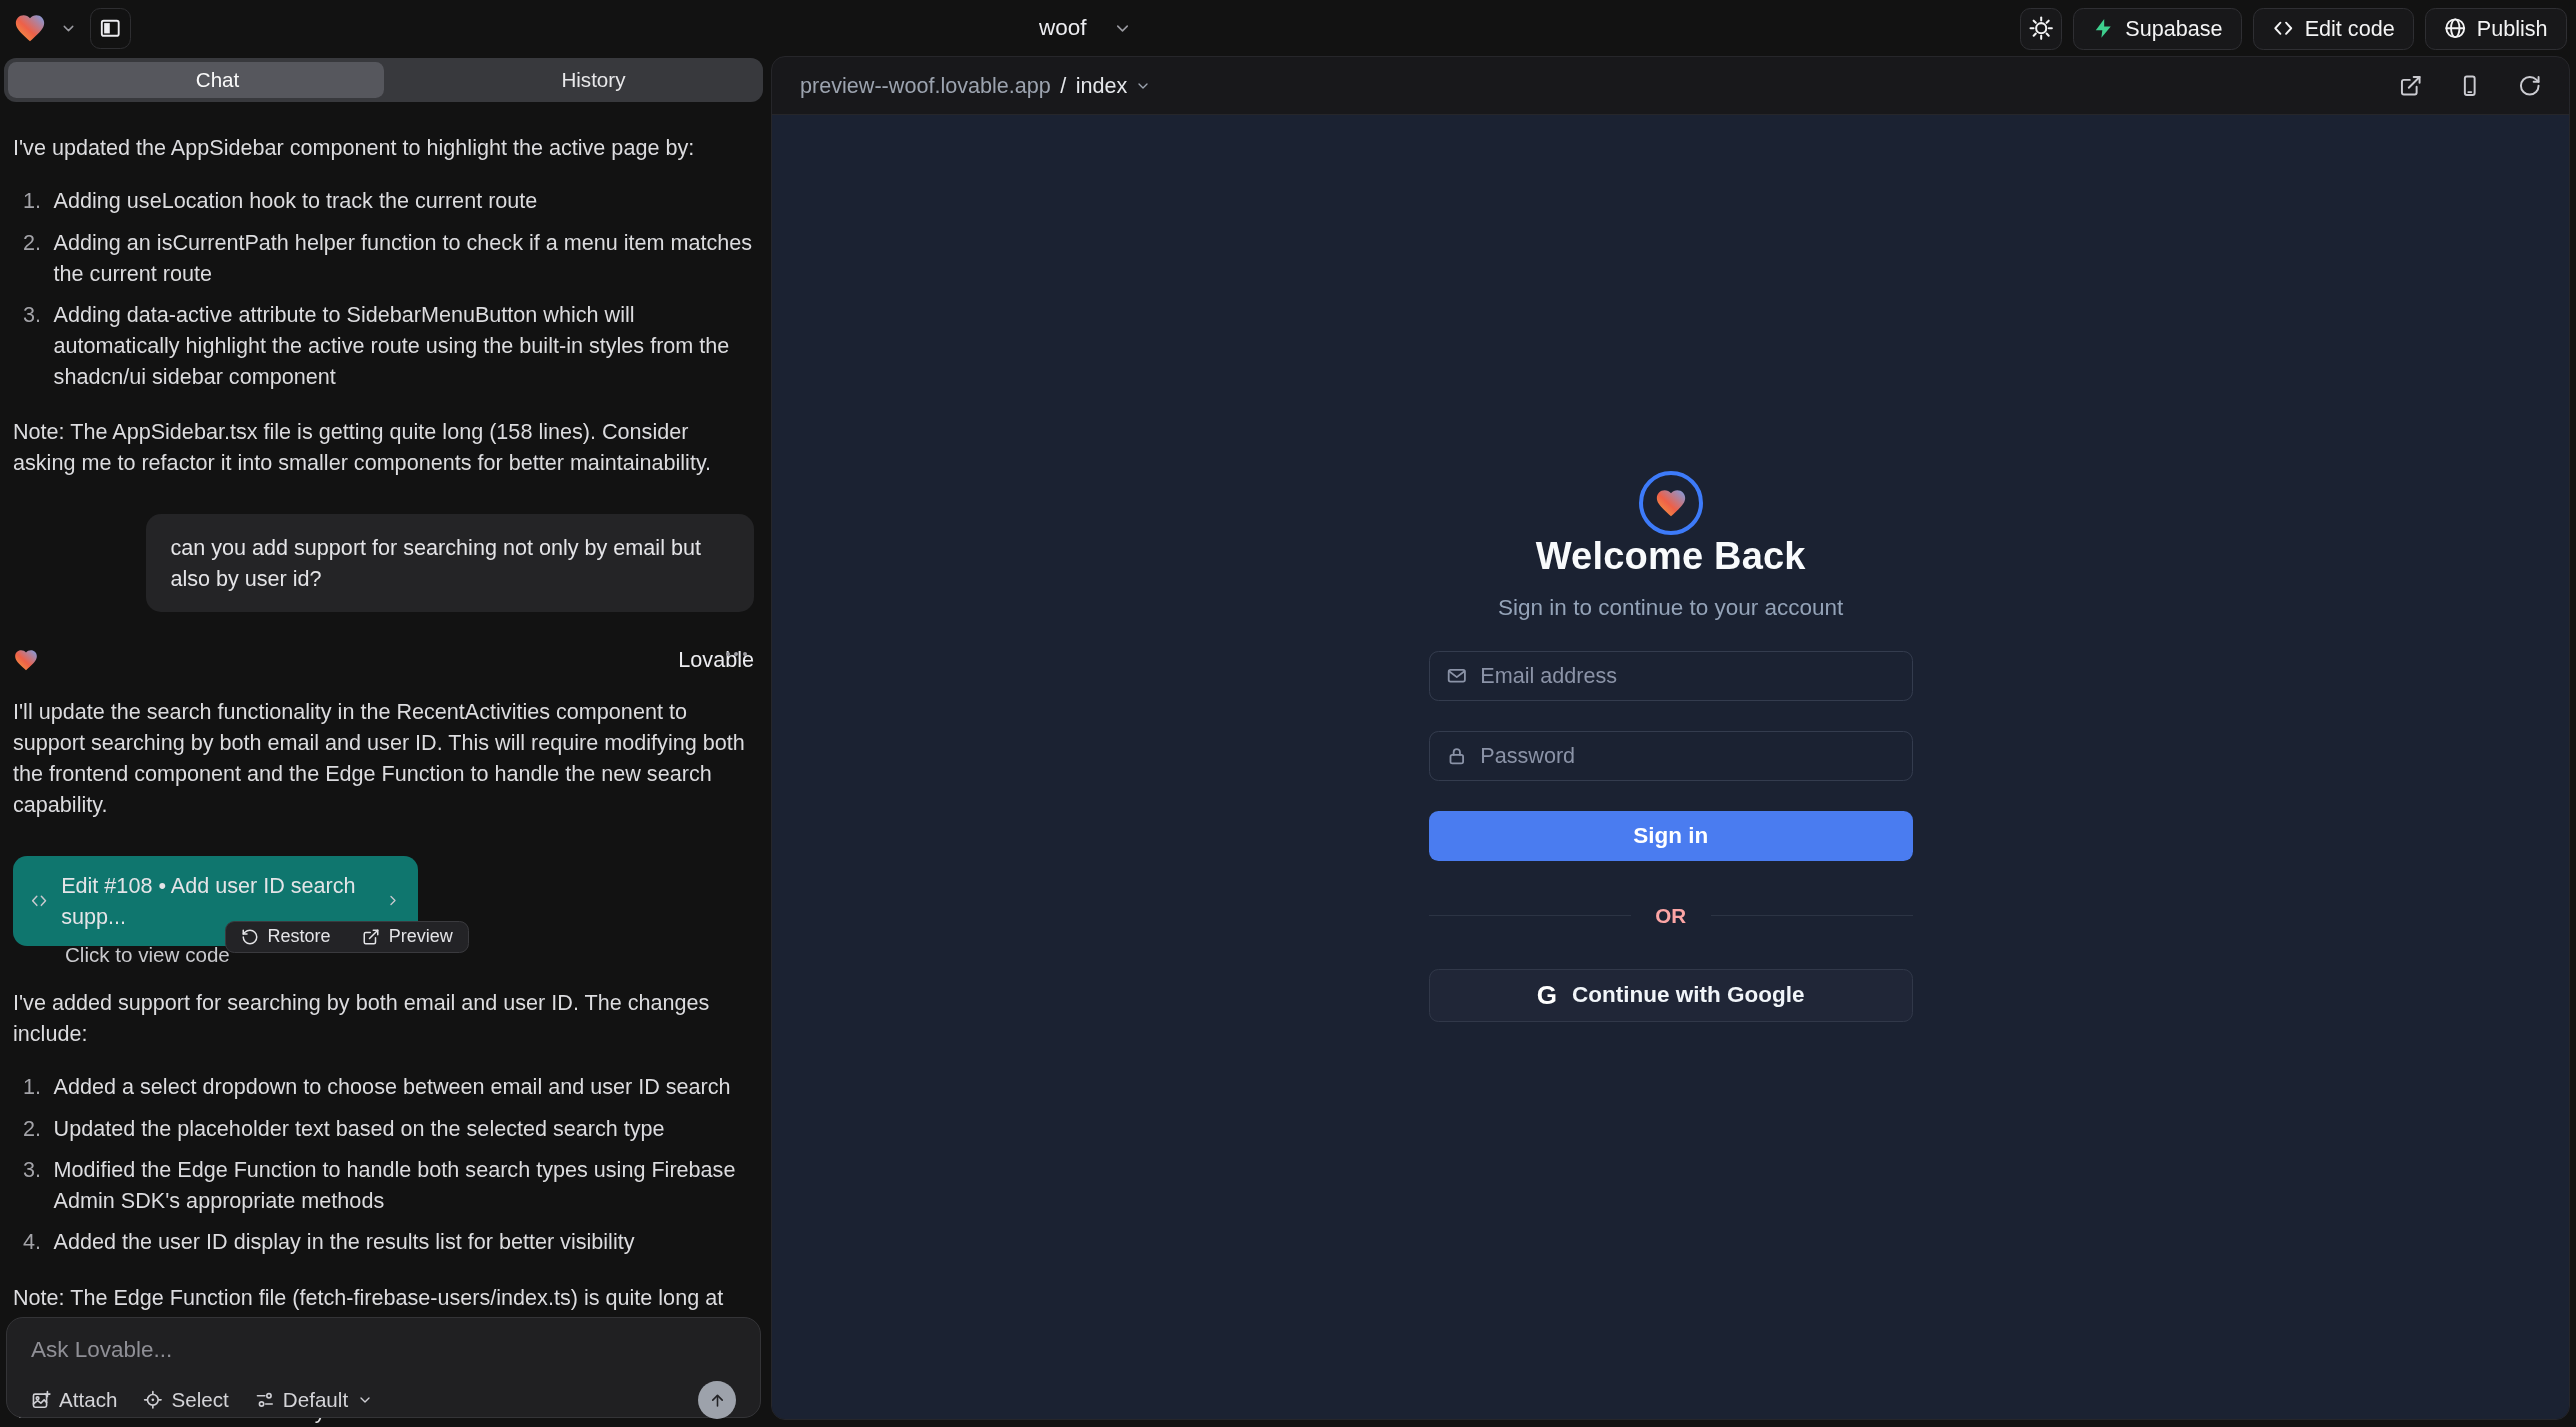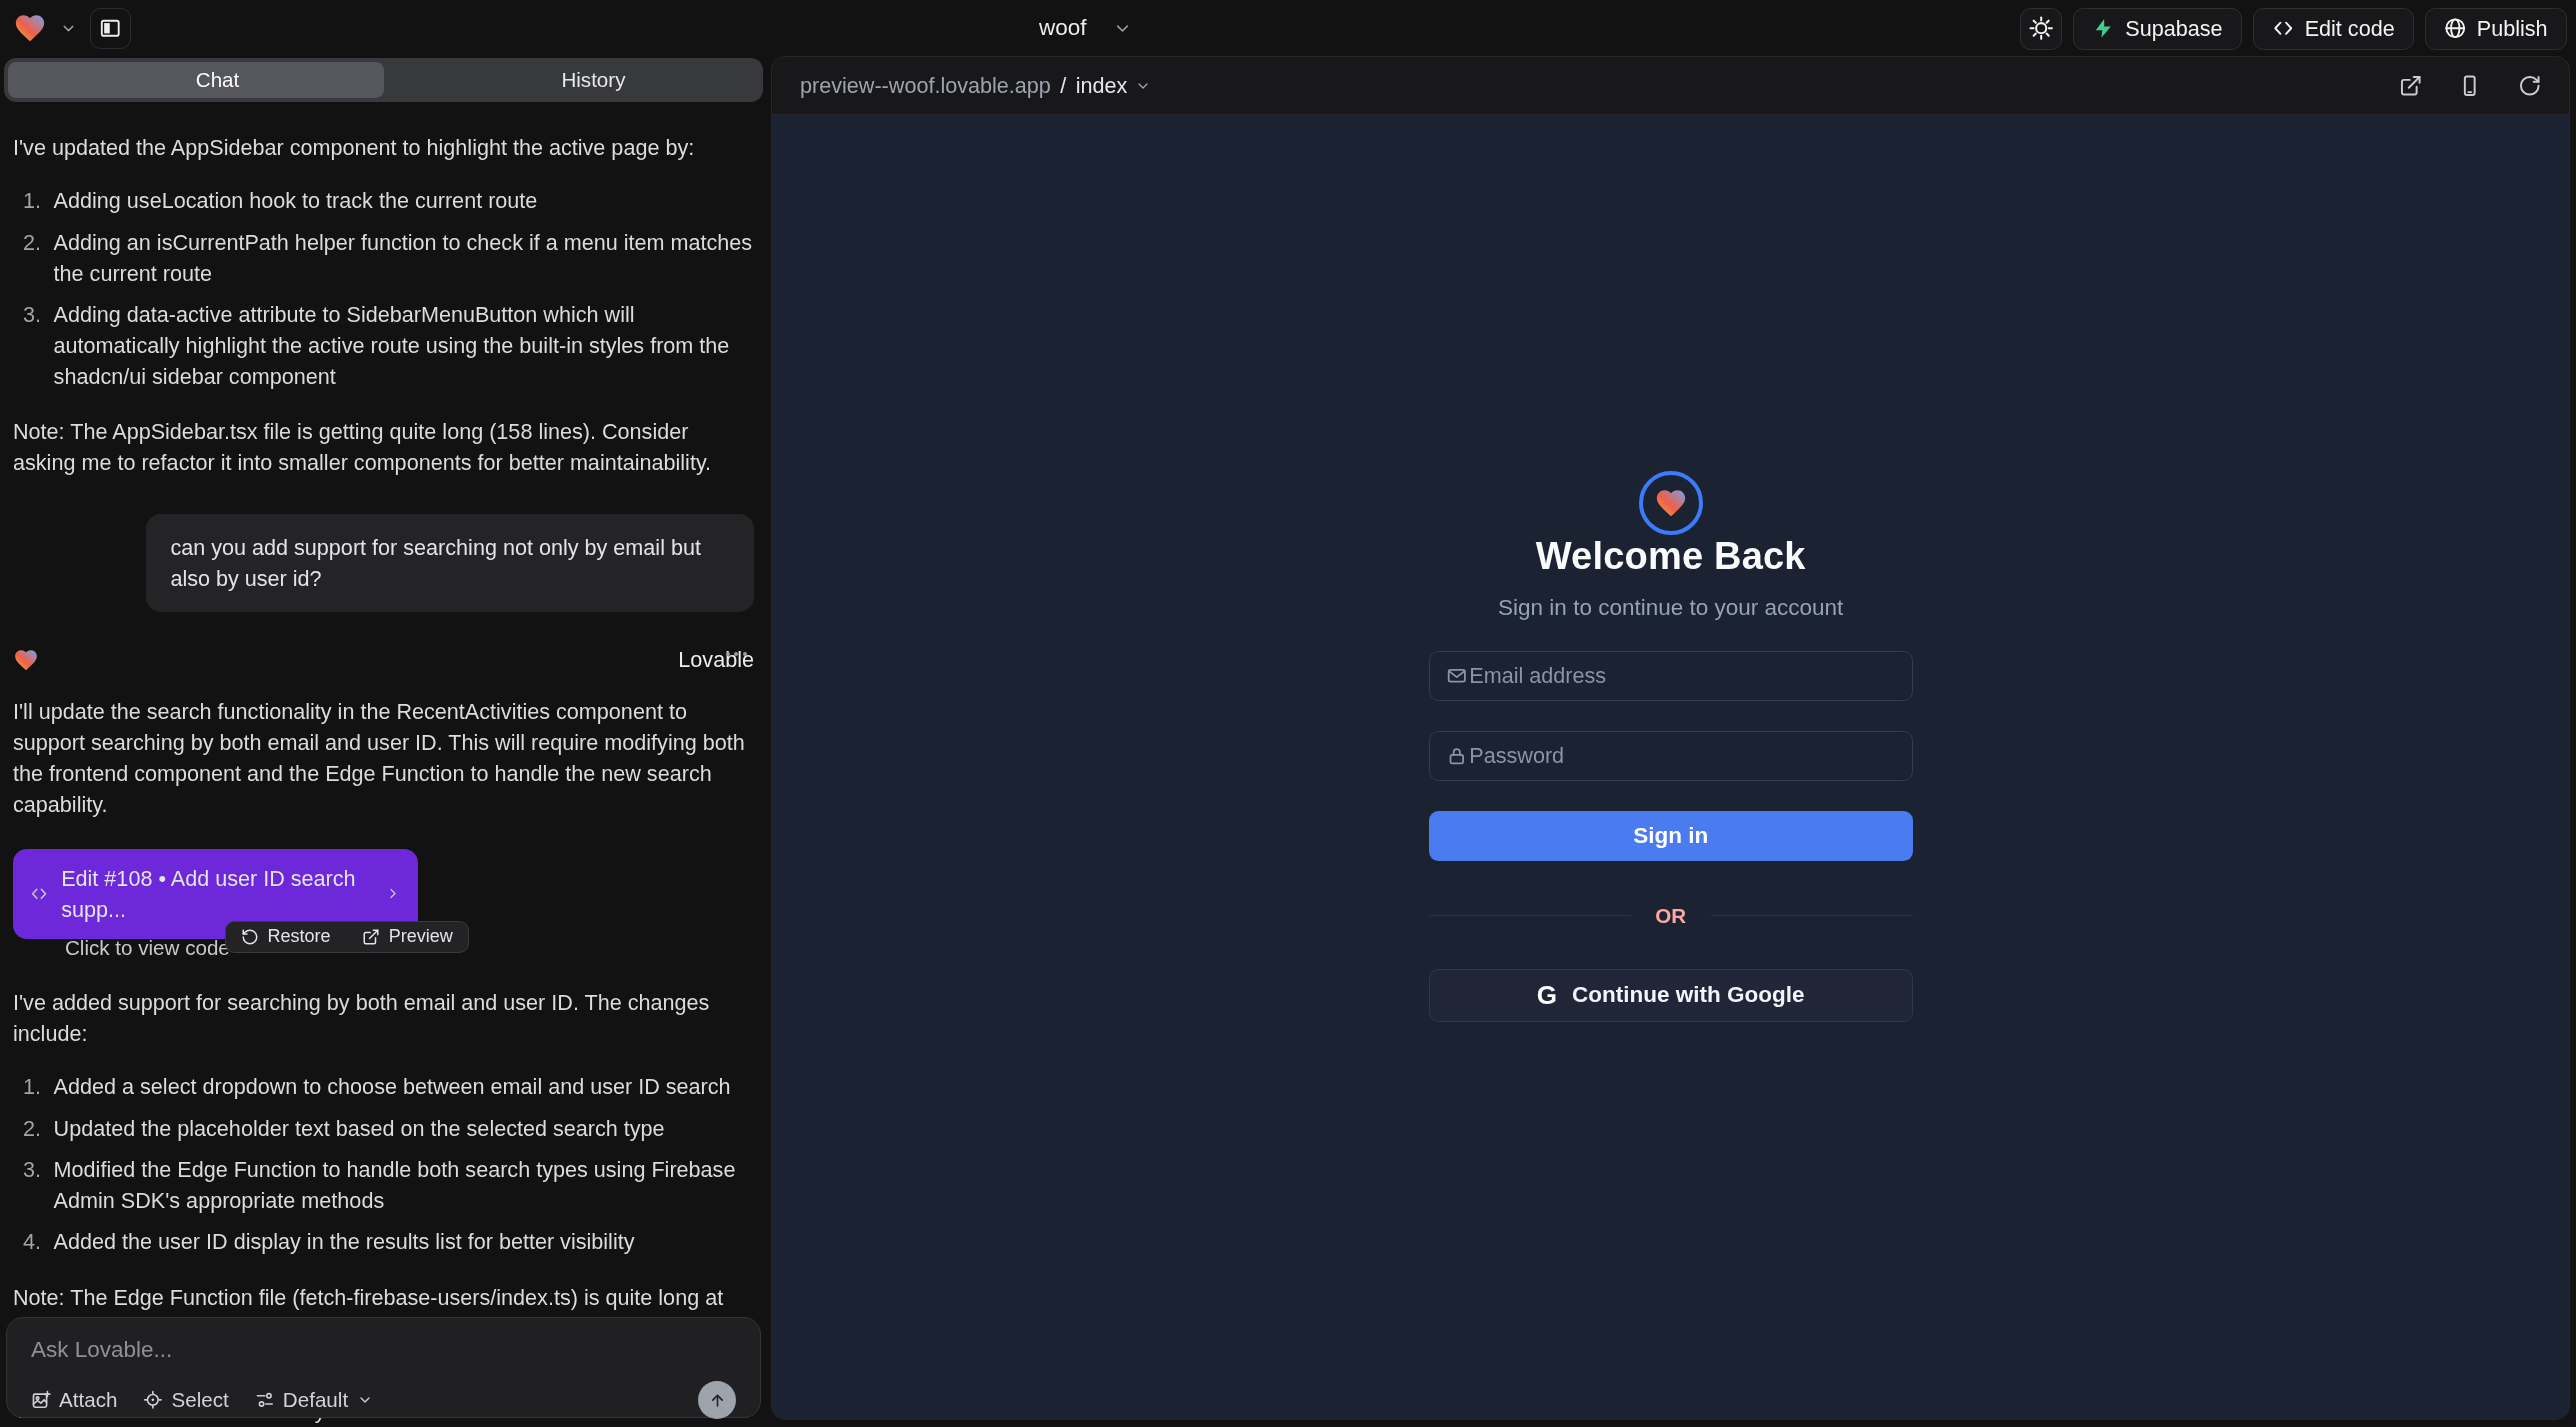--- a/index.html
+++ b/index.html
@@ -37,21 +37,21 @@
   .user-row { display:flex; justify-content:flex-end; margin:36px 0 28px 0; }
   .user-bubble { max-width:608px; background:#242426; border-radius:15px; padding:18px 24.4px; color:#e4e4e7; }
 
   .lovable-head { display:flex; align-items:center; gap:21px; margin:32px 0 3.8px 0; position:relative;justify-content:space-between; }
   .lovable-head .heart { width:26px; height:26px; }
   .lovable-name { font-size:21.6px; color:#ececf0; }
   .dots { position:absolute; right:7.5px; top:7.5px; display:flex; gap:4.7px; }
   .dots i { width:3.8px; height:3.8px; border-radius:50%; background:#9a9aa0; }
 
   .edit-wrap { position:relative; margin:28px 0 34px 0; height:105px; }
-  .edit-card { position:absolute; left:0; top:1px; width:405px; height:90px; background:#6d28d9; border-radius:14px; padding:14px 17px; }
+  .edit-card { position:absolute; left:0; top:8px; width:405px; height:90px; background:#0f766e; border-radius:14px; padding:14px 17px; }
   .edit-row1 { display:flex; align-items:center; gap:13px; color:#e4e4e7; font-size:21.6px; }
   .edit-row1 .codeic { color:#c9c9ce; }
   .edit-chev { color:#c9c9ce; margin-left:3.8px; }
   .edit-sub { margin:7.5px 0 0 35px; color:#c9c9cd; font-size:20.6px; }
   .rp-pill { position:absolute; left:212px; top:73px; height:32px; background:#232326; border:0.9px solid #3a3a3e;
     border-radius:9.4px; display:flex; align-items:center; gap:32px; padding:0 15px; font-size:18px; color:#e4e4e7; }
   .rp-item { display:flex; align-items:center; gap:8.4px; }
 
   .composer { position:absolute; left:5.6px; right:5.6px; bottom:9.4px; height:101px;
     background:#202022; border:0.9px solid #343437; border-radius:17px; padding:19px 24.4px 13px 24.4px; }
@@ -75,21 +75,21 @@
   .url-actions { margin-left:auto; display:flex; align-items:center; gap:36px; color:#cbcbd1; }
 
   .app-content { flex:1; background:#1b2232; display:flex; align-items:center; justify-content:center; }
   .signin { width:484px; display:flex; flex-direction:column; align-items:center; margin-top:-41px; }
   .logo-ring { width:64px; height:64px; border:4.7px solid #3d7bfa; border-radius:50%;
     display:flex; align-items:center; justify-content:center; }
   .logo-ring .heart { width:34px; height:34px; }
   .signin h1 { font-size:38px; font-weight:700; color:#f8fafc; letter-spacing:0.2px; }
   .signin-sub { margin-top:17px; font-size:22.5px; color:#94a3b8; }
   .field { margin-top:30px; width:484px; height:50px; border:0.9px solid #343c4e; border-radius:9.4px;
-    display:flex; align-items:center; padding:4px 16px; gap:2px; color:#8b93a7; }
+    display:flex; align-items:center; padding:4px 16px; gap:13px; color:#8b93a7; }
   .field:first-of-type { margin-top:49px; }
   .field input { flex:1; background:transparent; border:none; outline:none; font-family:inherit;
     font-size:21.6px; color:#e2e8f0; }
   .field input::placeholder { color:#8b93a7; }
   .signin-btn { margin-top:30px; width:484px; height:50px; background:#4a7cf0; border:none; border-radius:9.4px;
     font-family:inherit; font-size:22.5px; font-weight:700; color:#ffffff; }
   .or-row { margin-top:43px; width:484px; display:flex; align-items:center; }
   .or-row .line { flex:1; height:1.4px; background:#2c3444; }
   .or-text { margin:0 24.4px; font-size:20.6px; font-weight:700; color:#fca5a5; }
   .google-btn { margin-top:41px; width:484px; height:53px; background:#202637; border:0.9px solid #313849; border-radius:9.4px;

